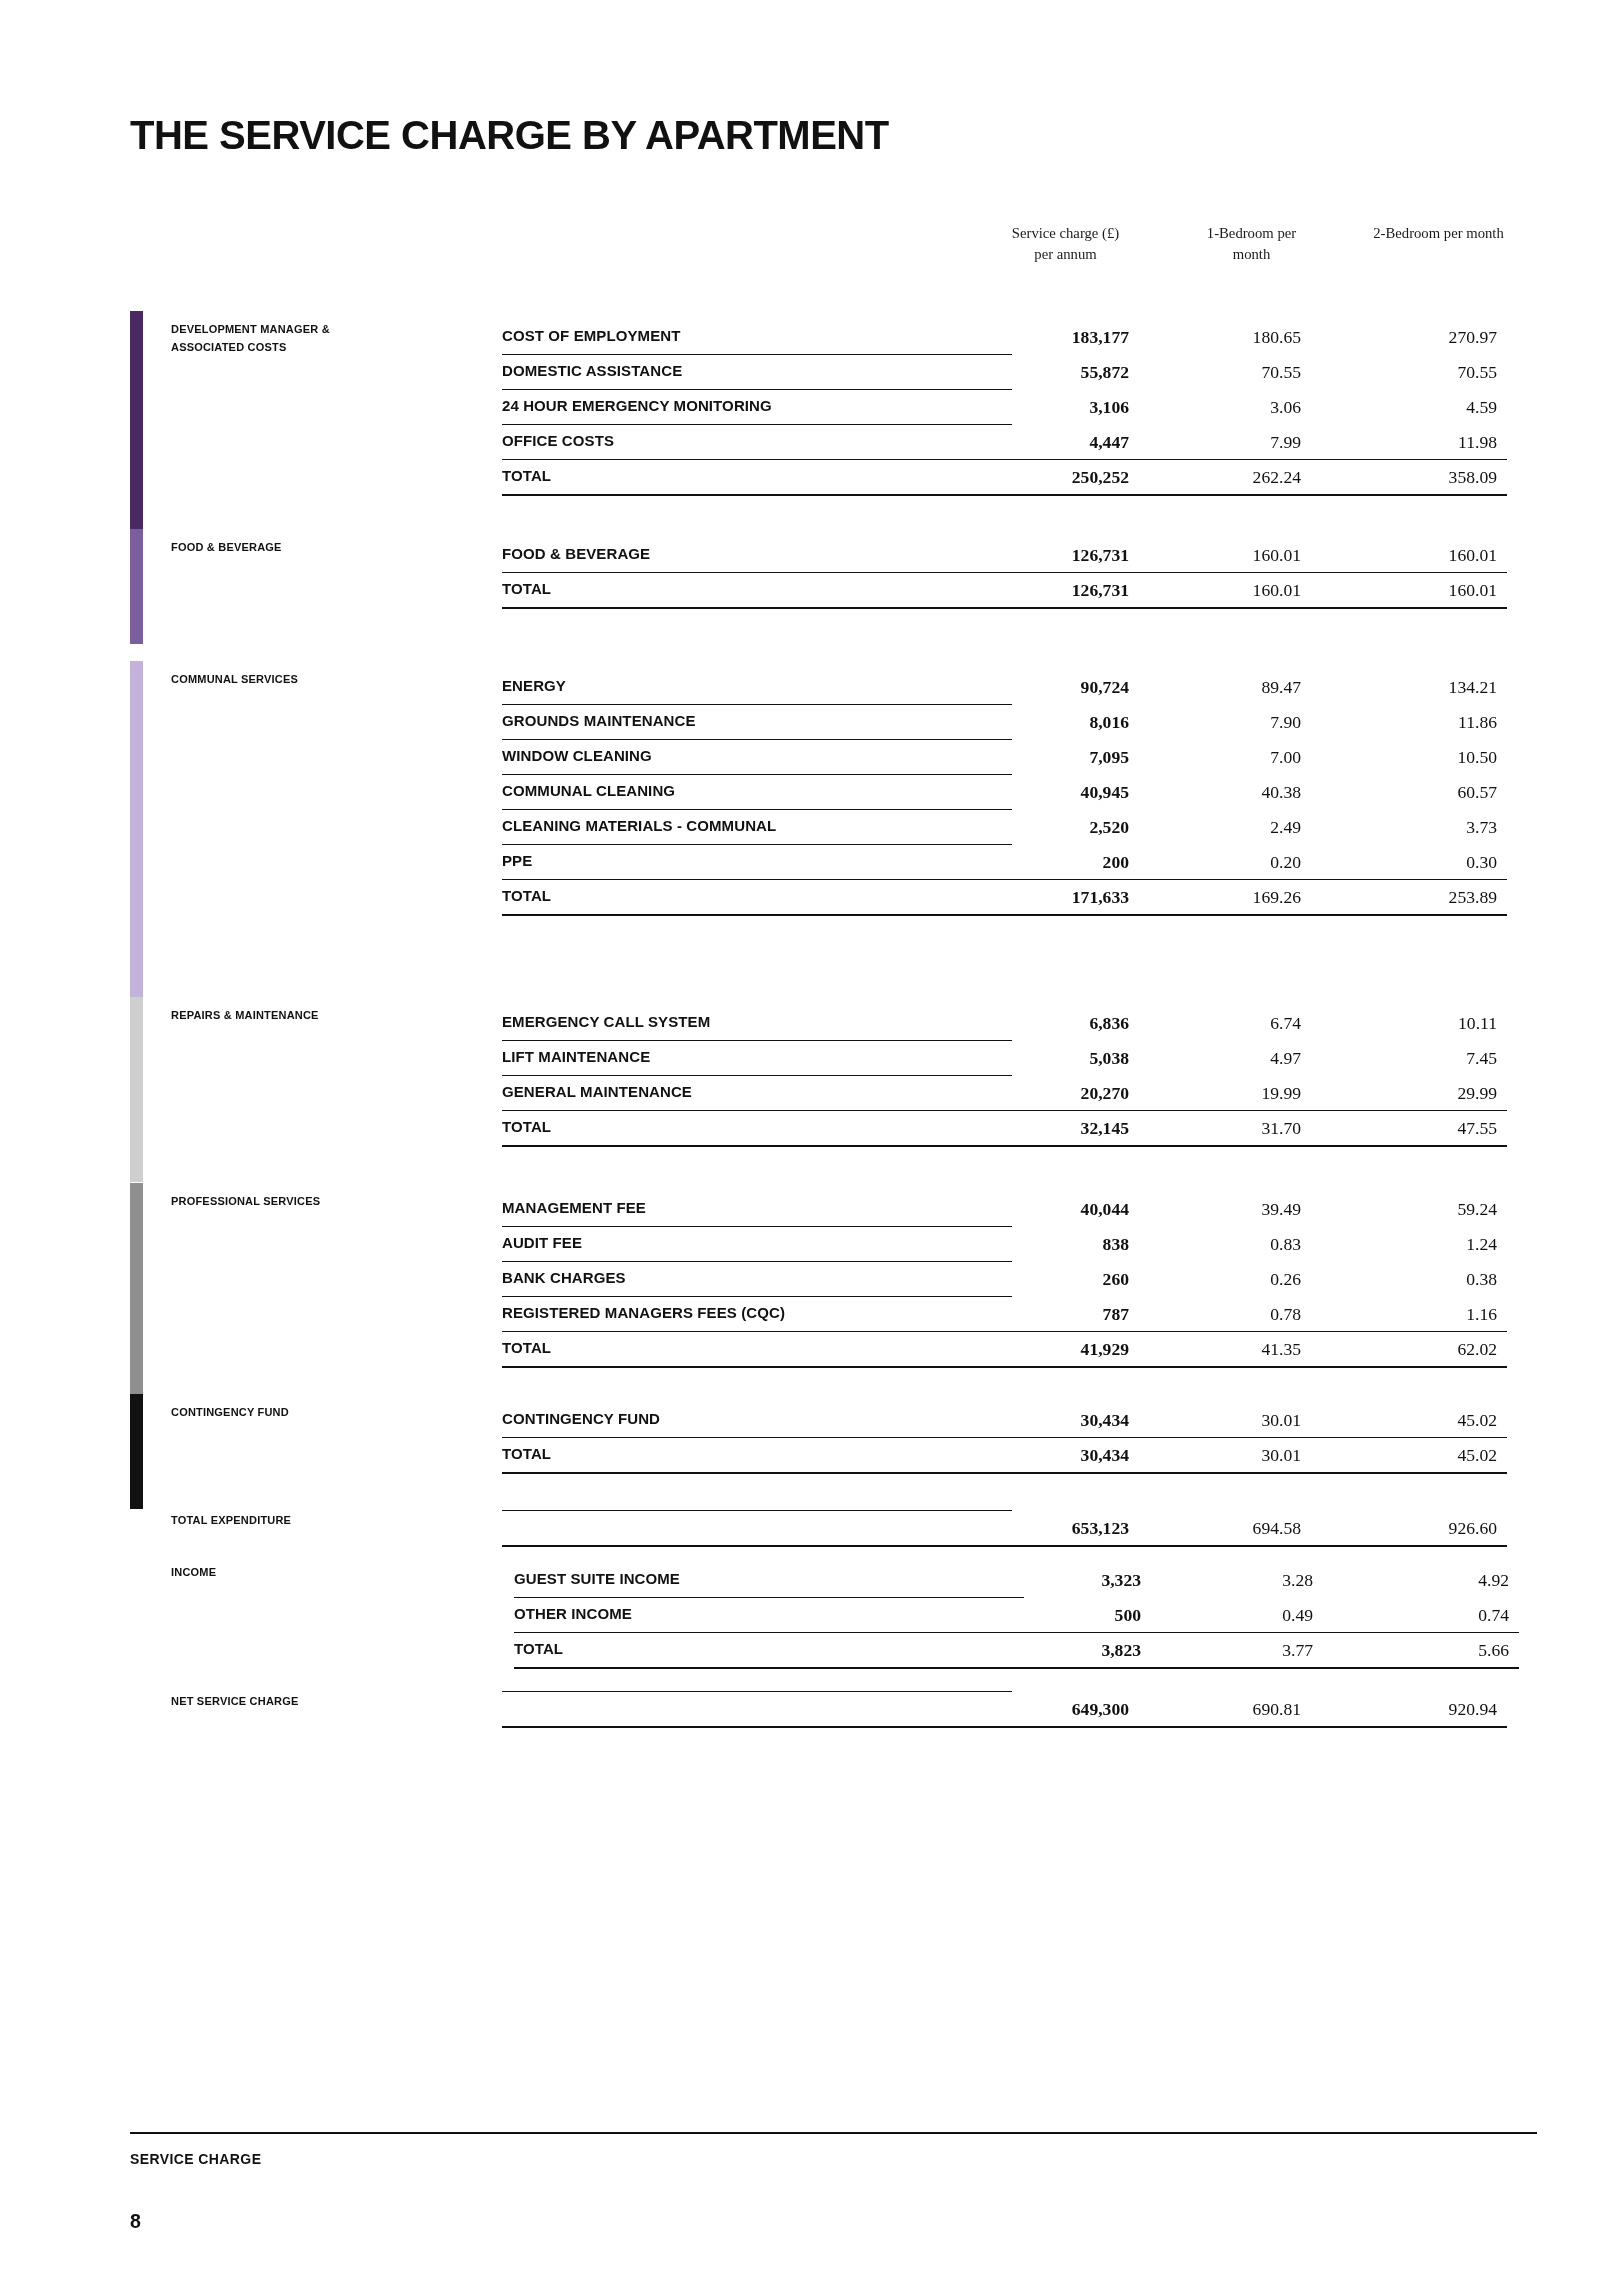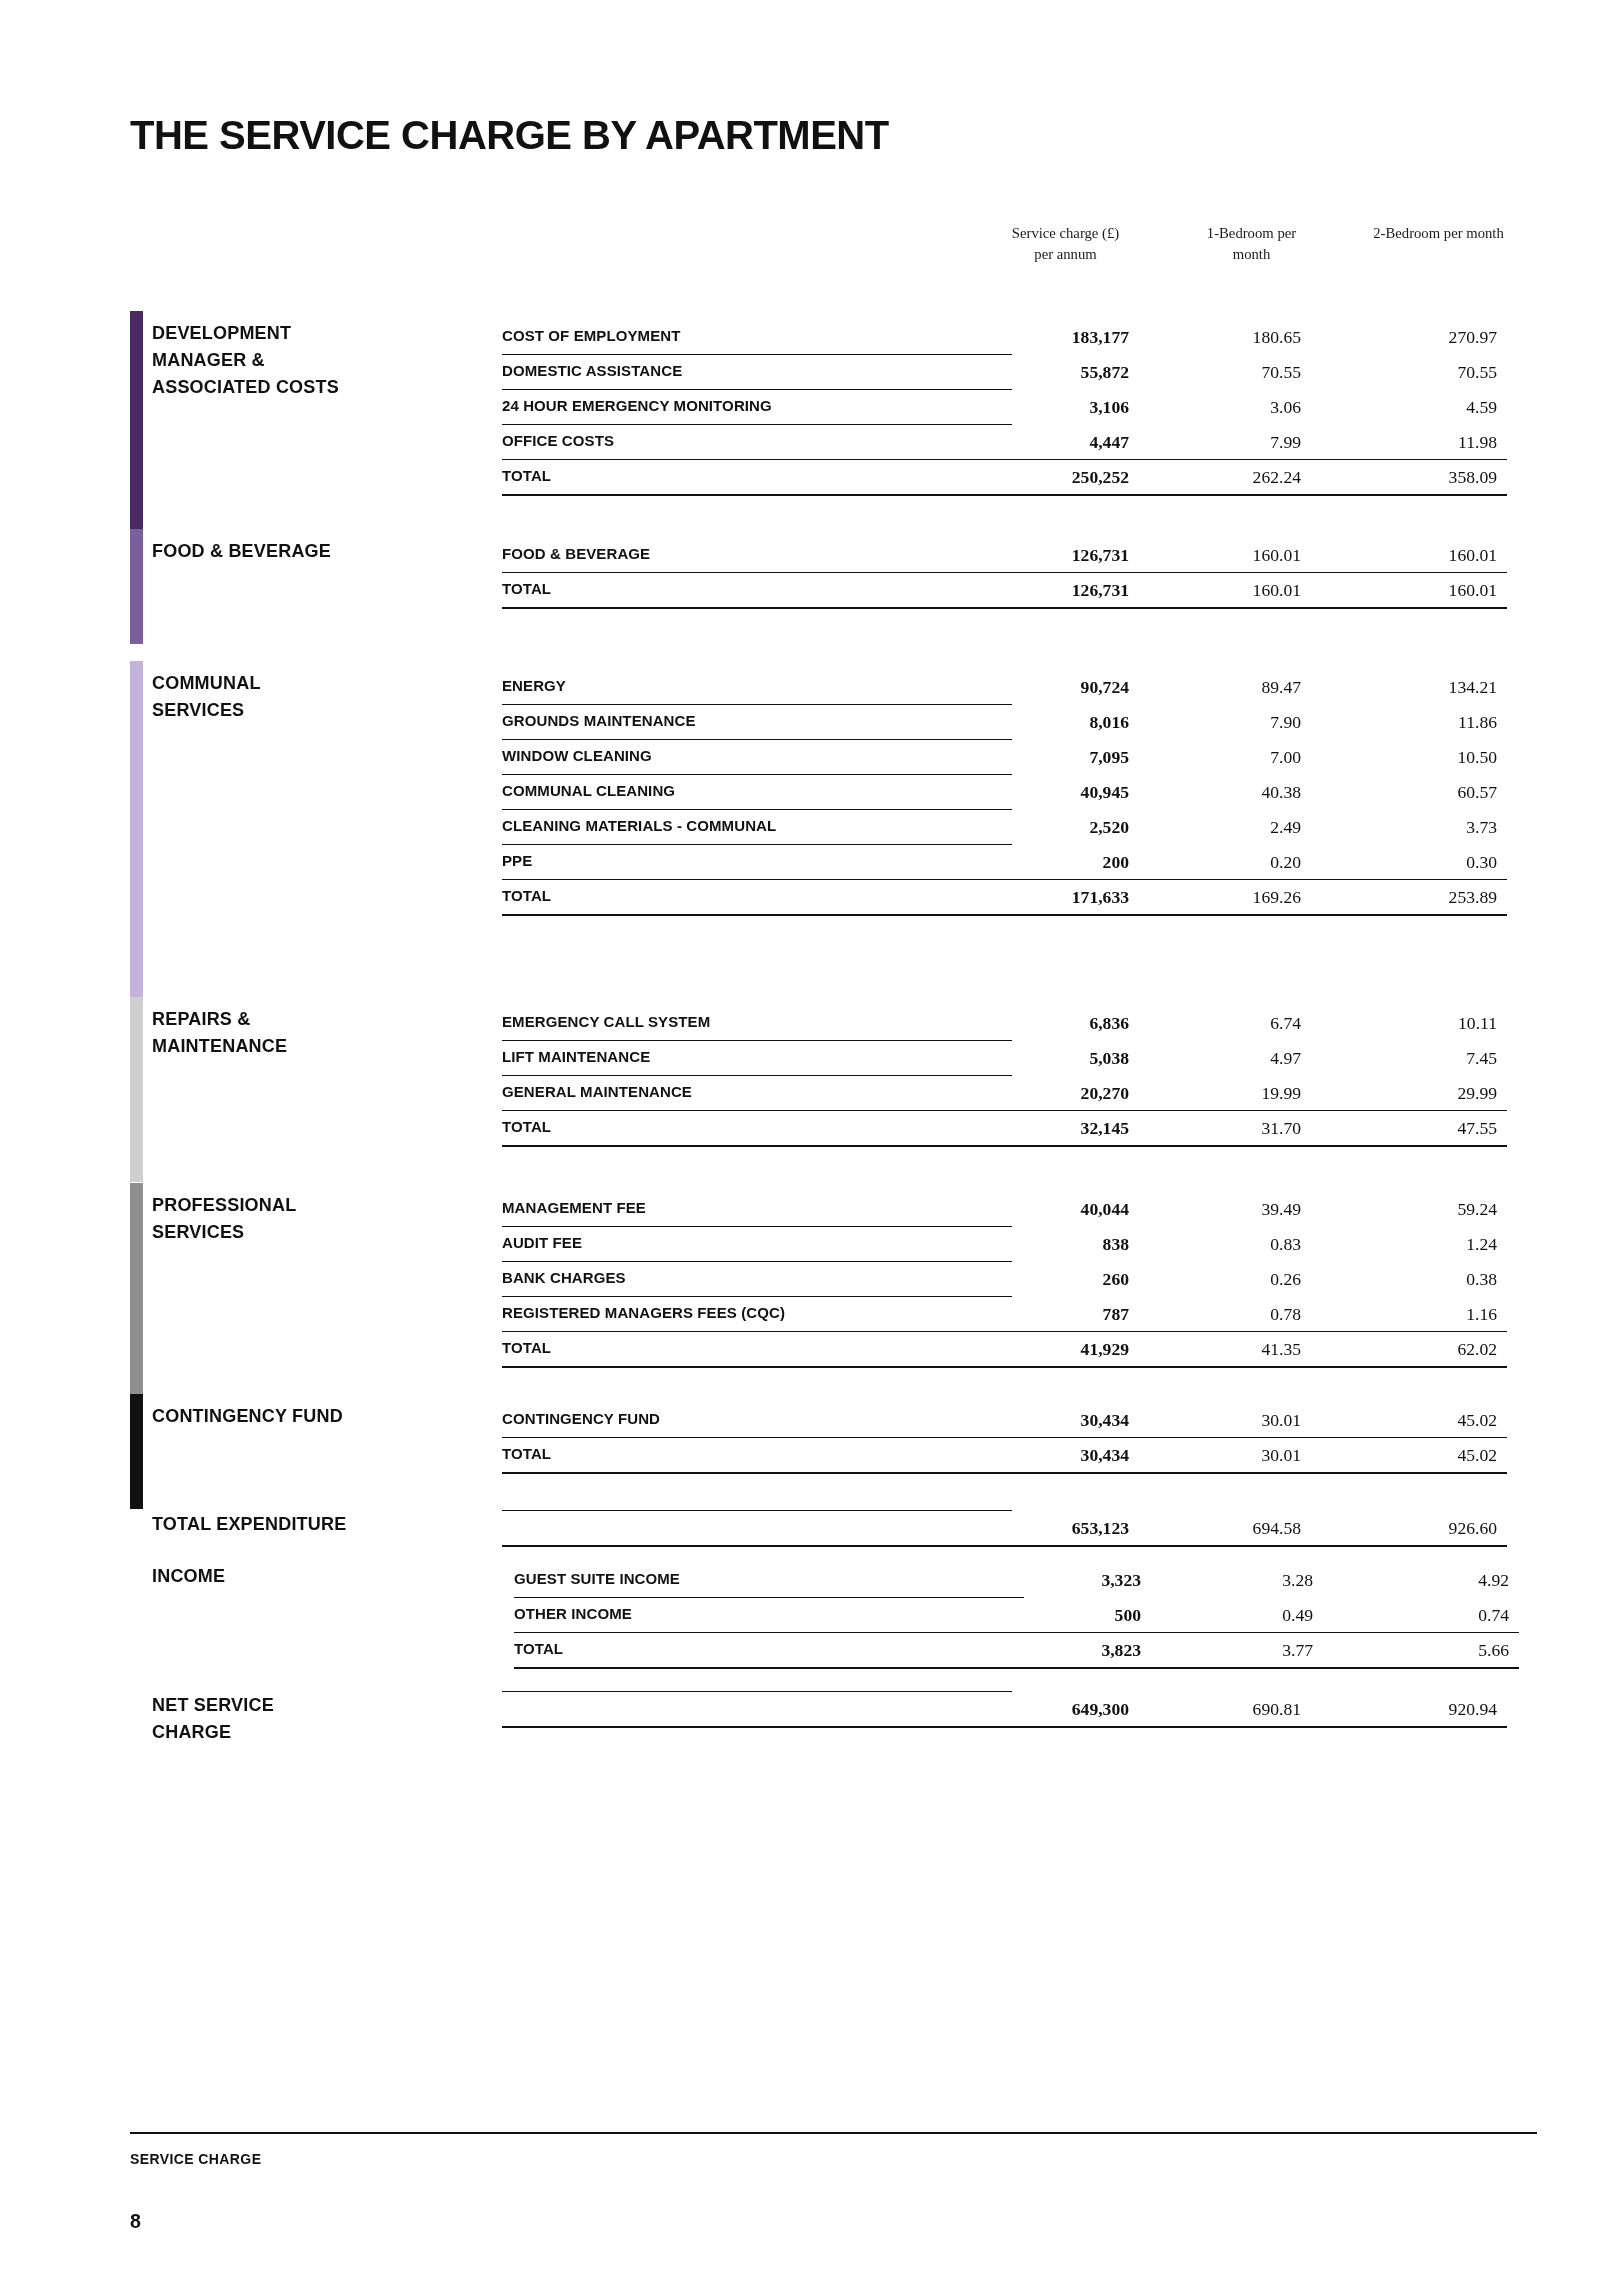--- a/index.html
+++ b/index.html
@@ -64,26 +64,26 @@
     width: 1622px;
   }
   .bar {
     position: absolute;
     left: 108px;
     width: 12.7px;
     top: 0;
   }
   .grouplabel {
     position: absolute;
-    left: 130px;
+    left: 149px;
     top: -2.9px;
     width: 196px;
-    font-size: 18px;
+    font-size: 11px;
     font-weight: bold;
-    line-height: 27px;
+    line-height: 18px;
     letter-spacing: 0.2px;
     color: #111;
   }
   .rows {
     margin-left: 480px;
     width: 1005px;
   }
   .row {
     position: relative;
     height: 35px;

